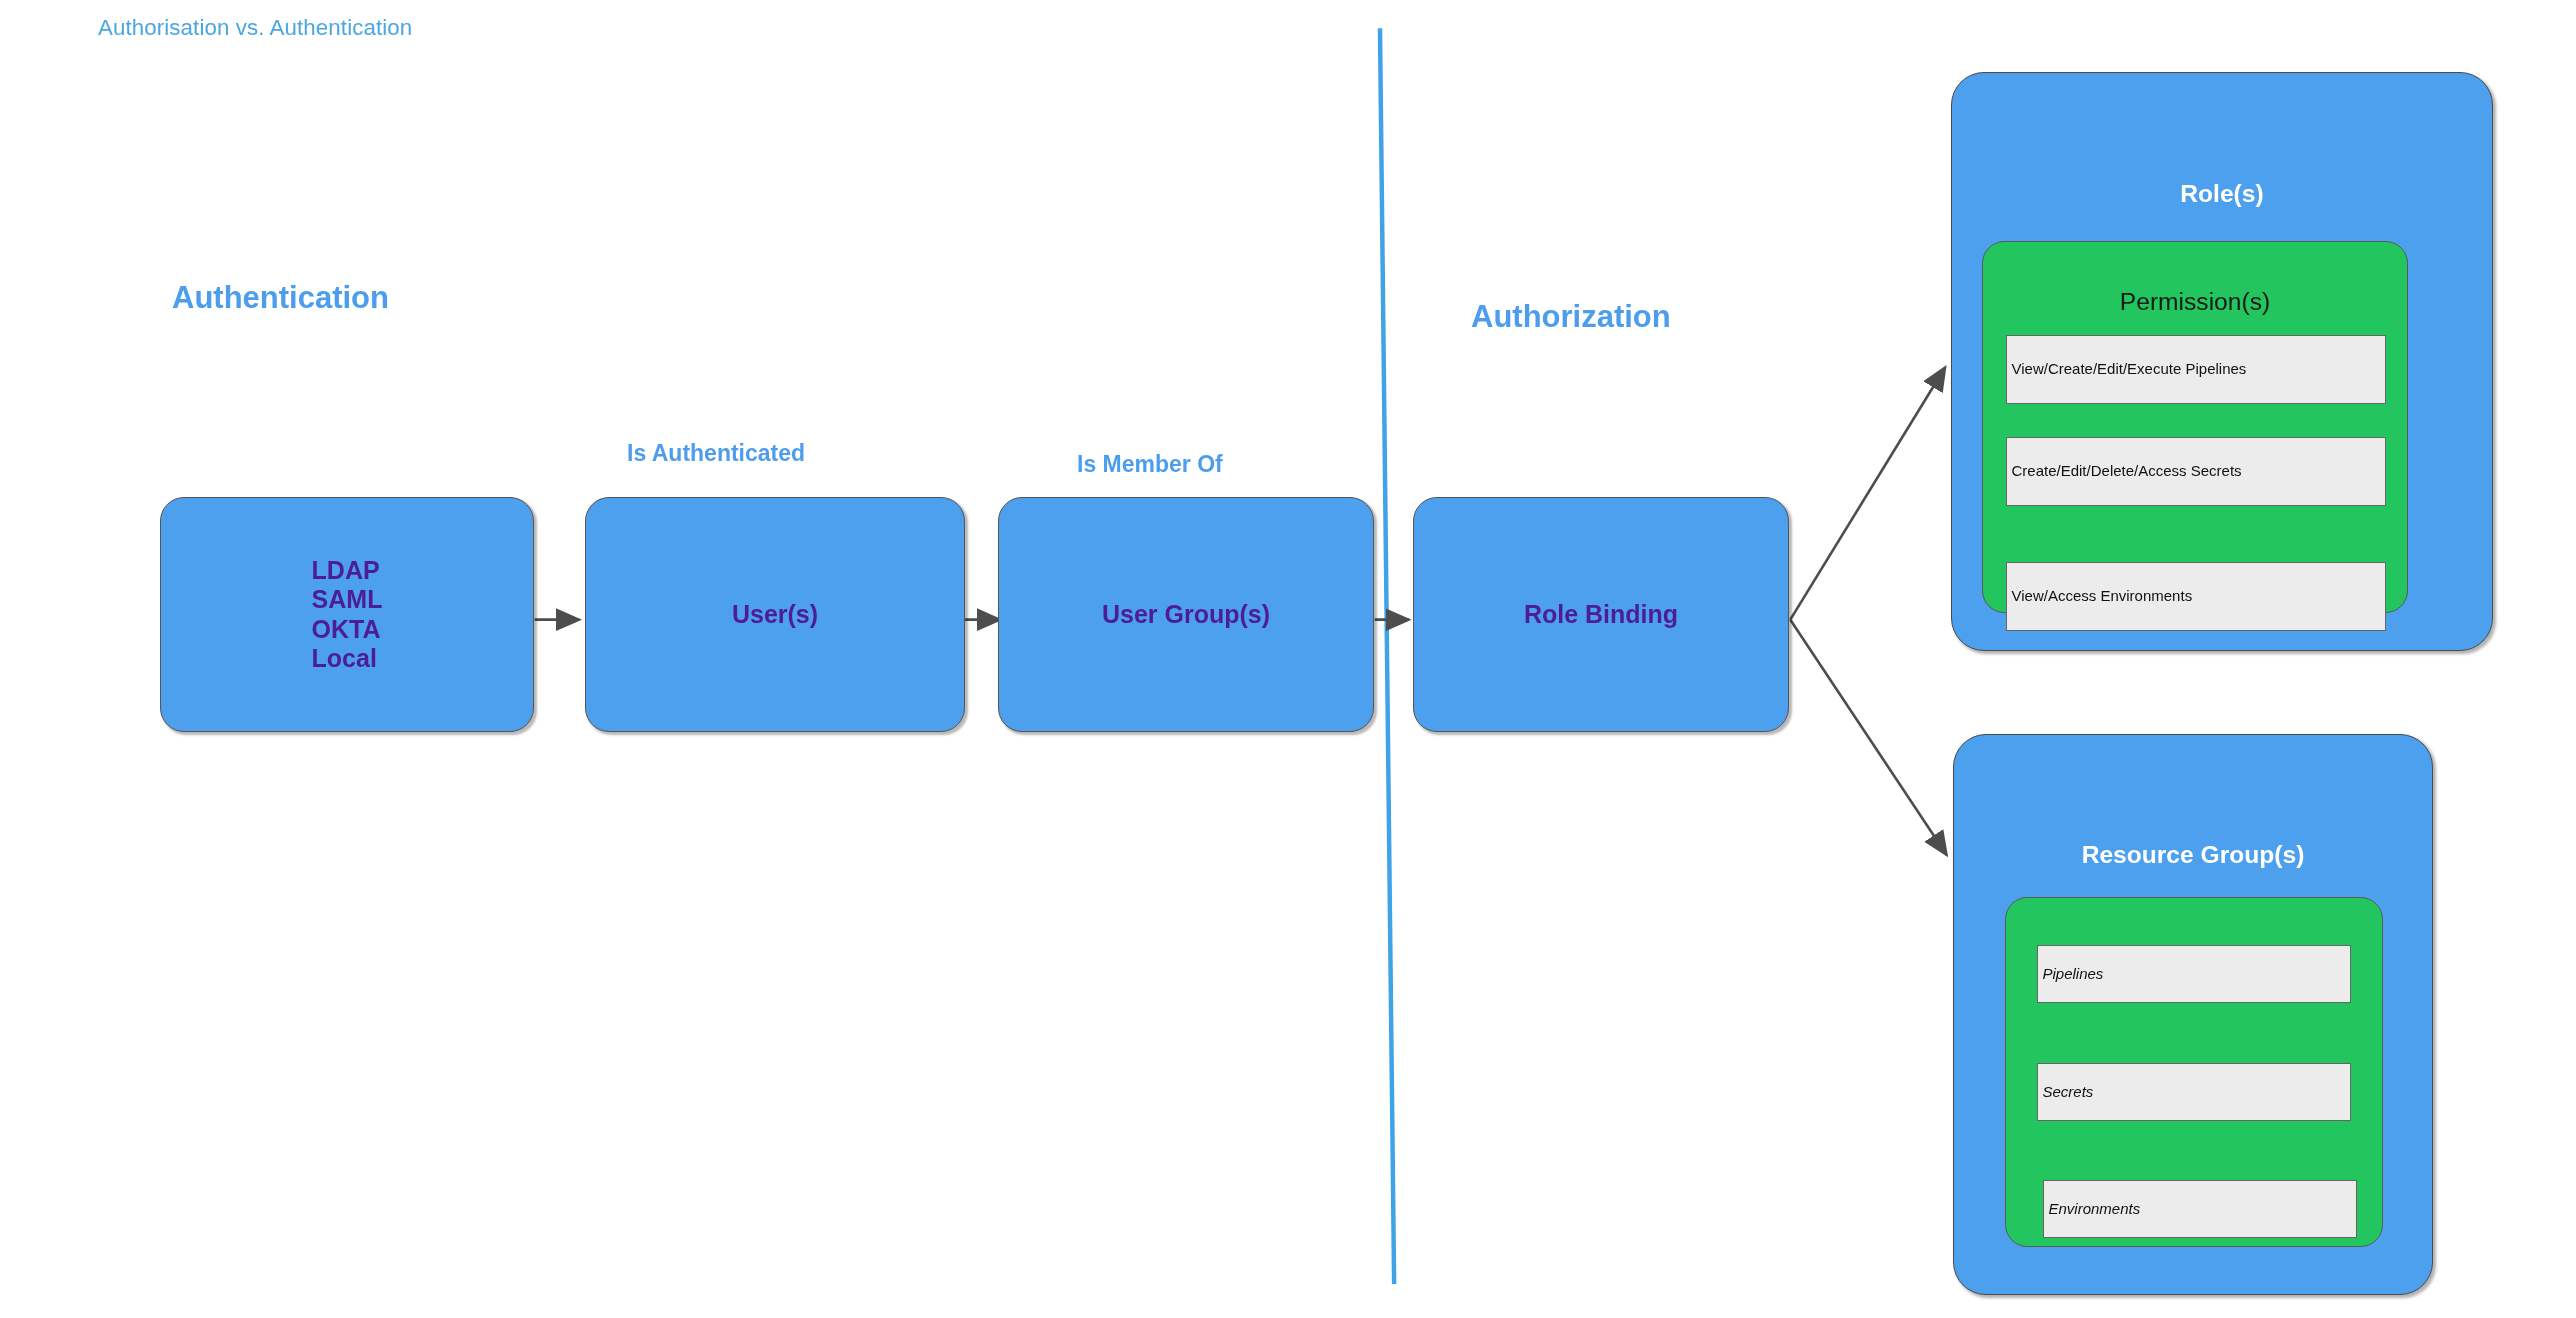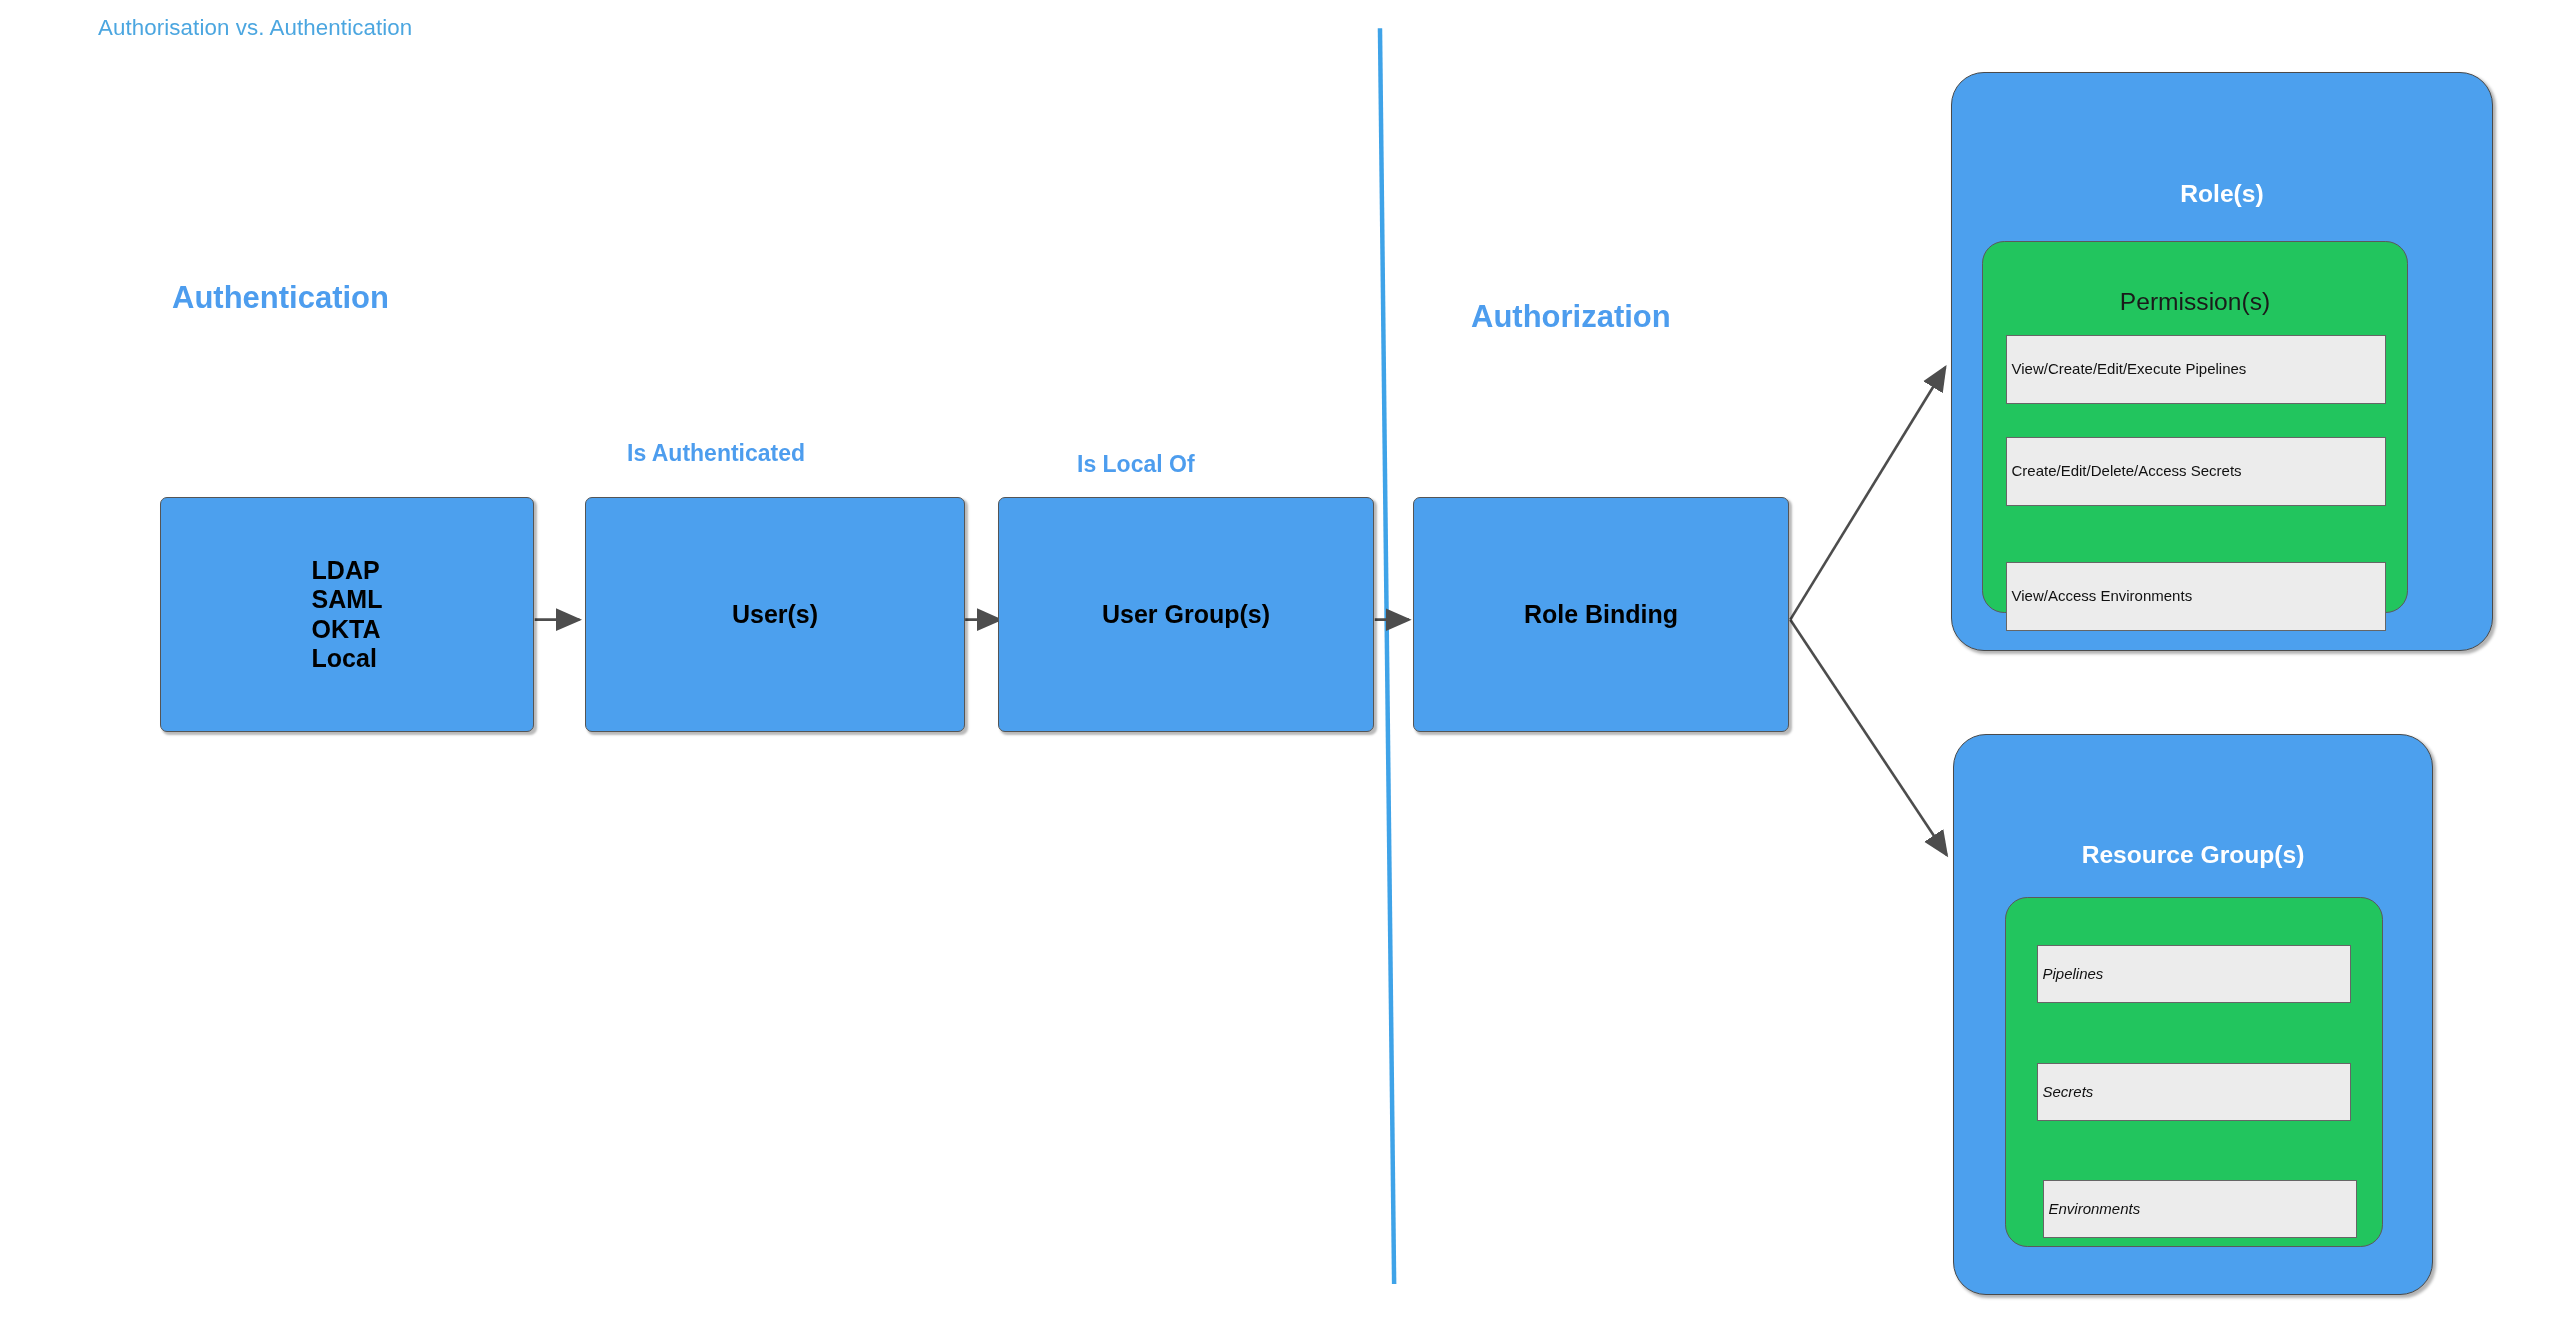--- a/index.html
+++ b/index.html
@@ -37,26 +37,26 @@
   }
   .section-label.big { font-size: 31px; }
   .section-label.small { font-size: 23px; }
 
   
   .node {
     position: absolute;
     box-sizing: border-box;
     background: #4CA0EE;
     border: 1.5px solid #555555;
-    border-radius: 7px;
+    border-radius: 24px;
     box-shadow: 2.2px 2.2px 2.2px rgba(0,0,0,0.28);
     display: flex;
     align-items: center;
     justify-content: center;
-    color: #000000;
+    color: #4c1d95;
     font-weight: bold;
     font-size: 25px;
     text-align: center;
   }
   .node .multi {
     text-align: left;
     line-height: 1.18;
   }
 
   
@@ -144,21 +144,21 @@
 
     <line x1="2404" y1="832" x2="2614" y2="1148" stroke="#4D4D4D" stroke-width="3.5" marker-end="url(#arrowhead)"></line>
   </svg>
 
   <div class="diagram-title">Authorisation vs. Authentication</div>
 
   <div class="section-label big" style="left:172px; top:280px;">Authentication</div>
   <div class="section-label big" style="left:1471px; top:299px;">Authorization</div>
 
   <div class="section-label small" style="left:627px; top:427px;margin-top:13px;">Is Authenticated</div>
-  <div class="section-label small" style="left:1077px; top:451px;">Is Local Of</div>
+  <div class="section-label small" style="left:1077px; top:451px;">Is Member Of</div>
 
   <div class="node" style="left:160px; top:497px; width:374px; height:235px;">
     <div class="multi">
       <div>LDAP</div>
       <div>SAML</div>
       <div>OKTA</div>
       <div>Local</div>
     </div>
   </div>
 

